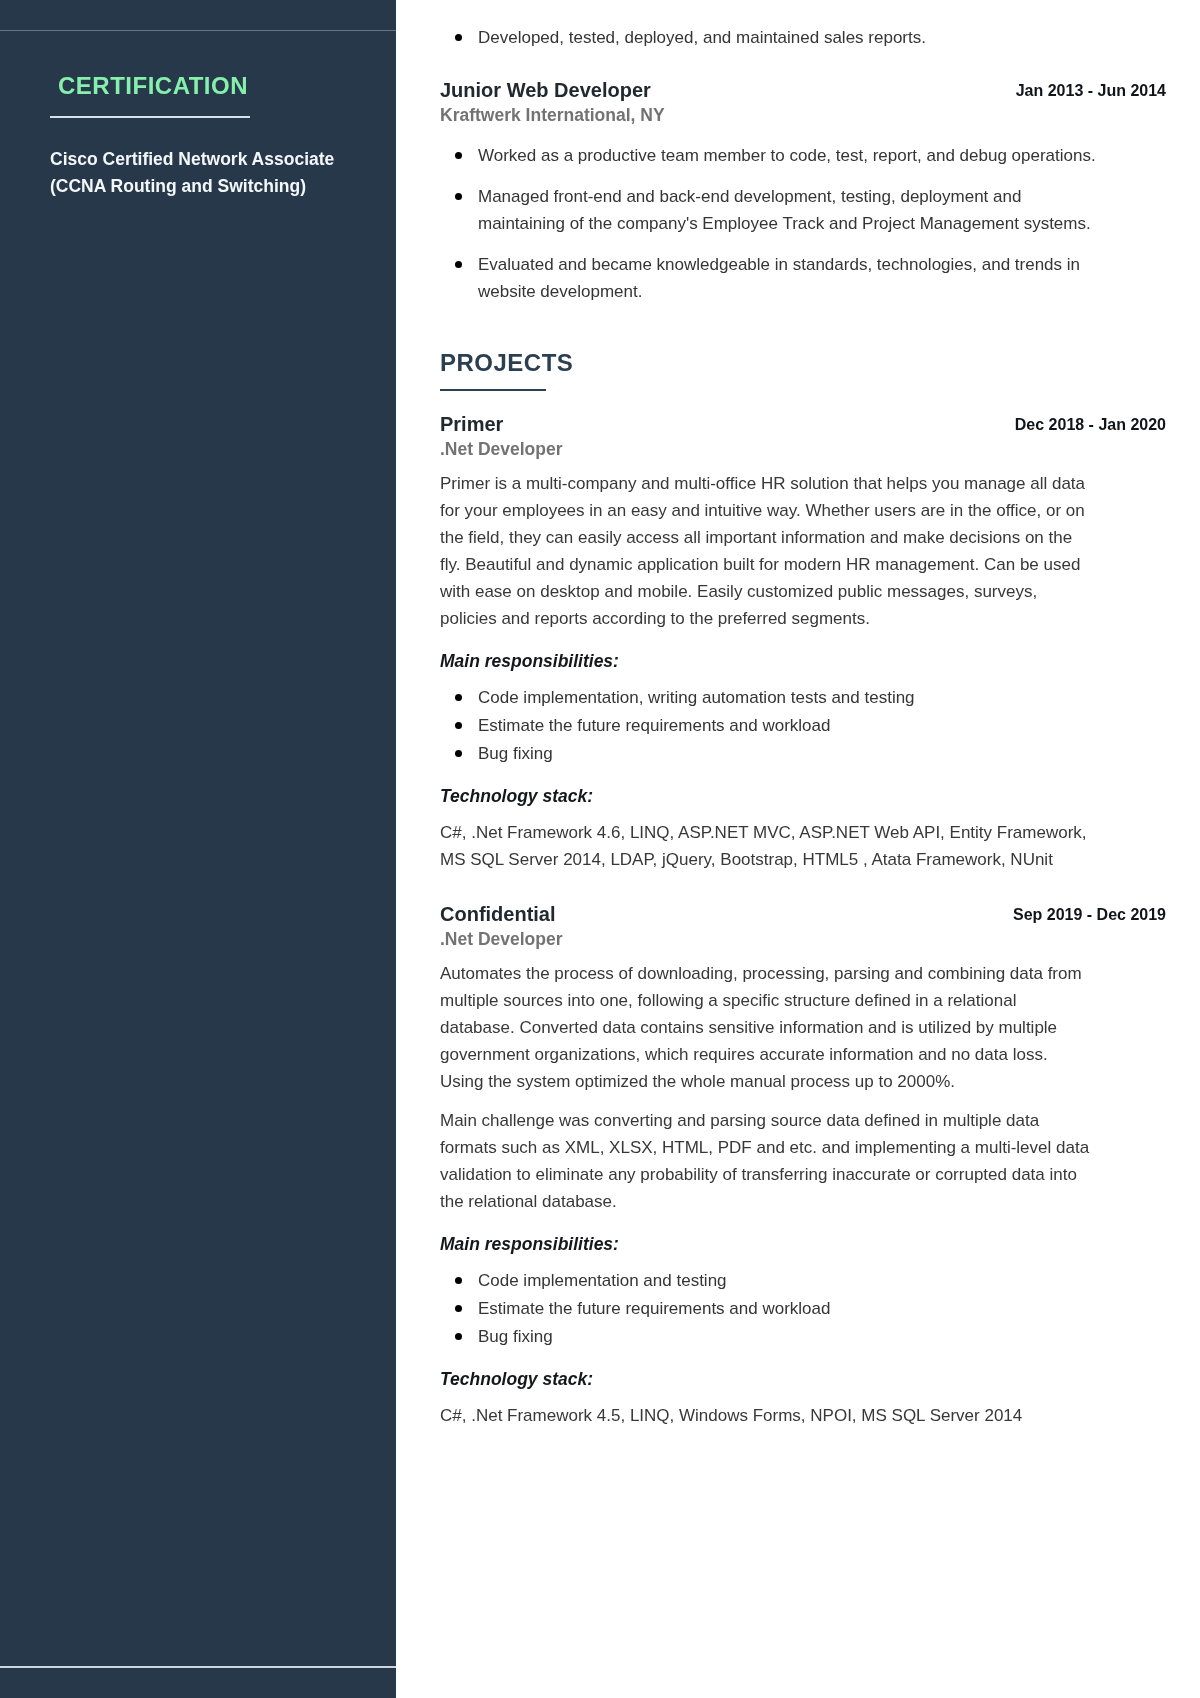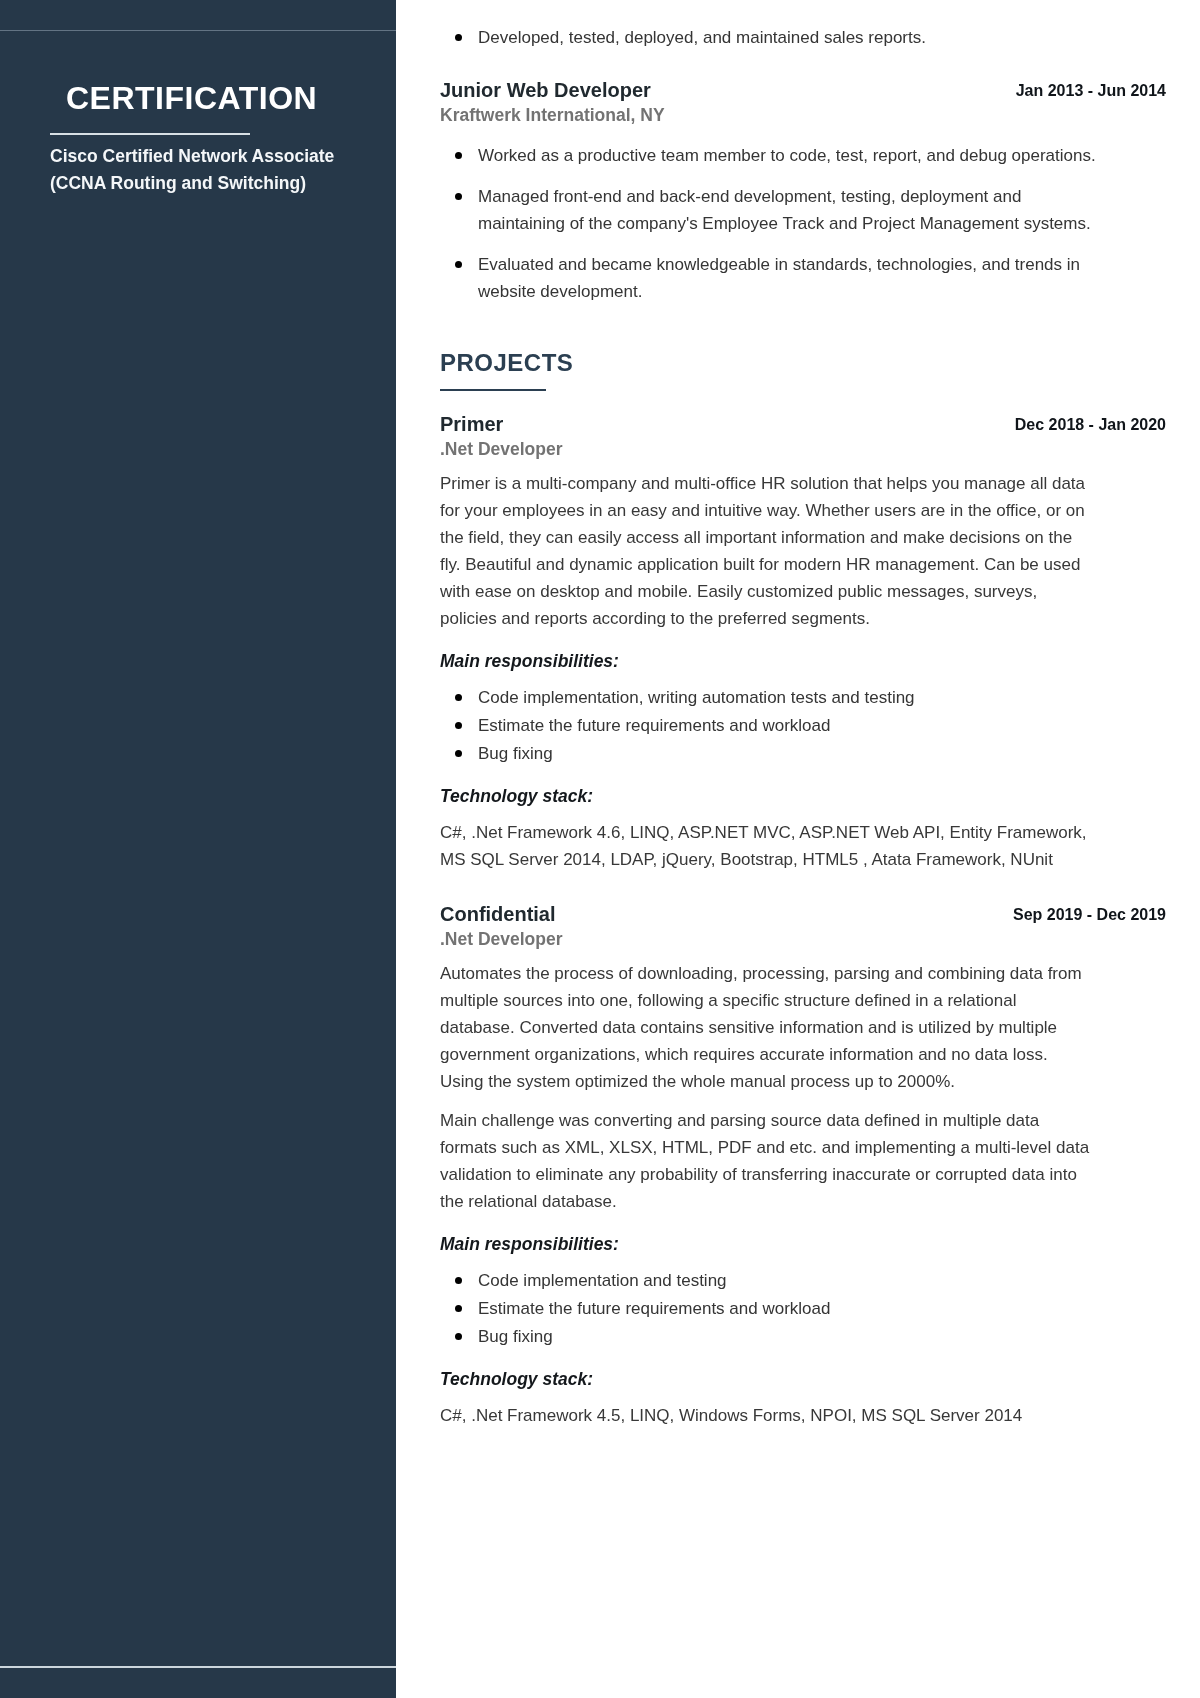--- a/index.html
+++ b/index.html
@@ -17,25 +17,25 @@
   }
   .sidebar .divider-top{
     position:absolute;left:0;top:30px;width:396px;height:1px;
     background:rgba(176,191,203,.45);
   }
   .sidebar .divider-bottom{
     position:absolute;left:0;bottom:30px;width:396px;height:2px;
     background:#ccd6dc;
   }
   .side-title{
-    margin:16px;font-size:32px;font-weight:700;letter-spacing:.5px;color:#ffffff;
+    margin:8px;font-size:24px;font-weight:700;letter-spacing:.5px;color:#86efac;
   }
   .side-underline{width:200px;height:2px;background:#d8e0e5;margin-top:16px;}
   .side-text{
-    margin:8px 0 0;font-size:17.5px;line-height:27px;font-weight:600;color:#f4f7f9;
+    margin:28px 0 0;font-size:17.5px;line-height:27px;font-weight:600;color:#f4f7f9;
     max-width:300px;
   }
 
   
   .content{
     position:absolute;left:396px;top:0;width:804px;height:1692px;
     box-sizing:border-box;padding:24px 34px 0 44px;color:#333;overflow:hidden;
   }
 
   .bullets{list-style:none;margin:0;padding:0;max-width:672px;}

